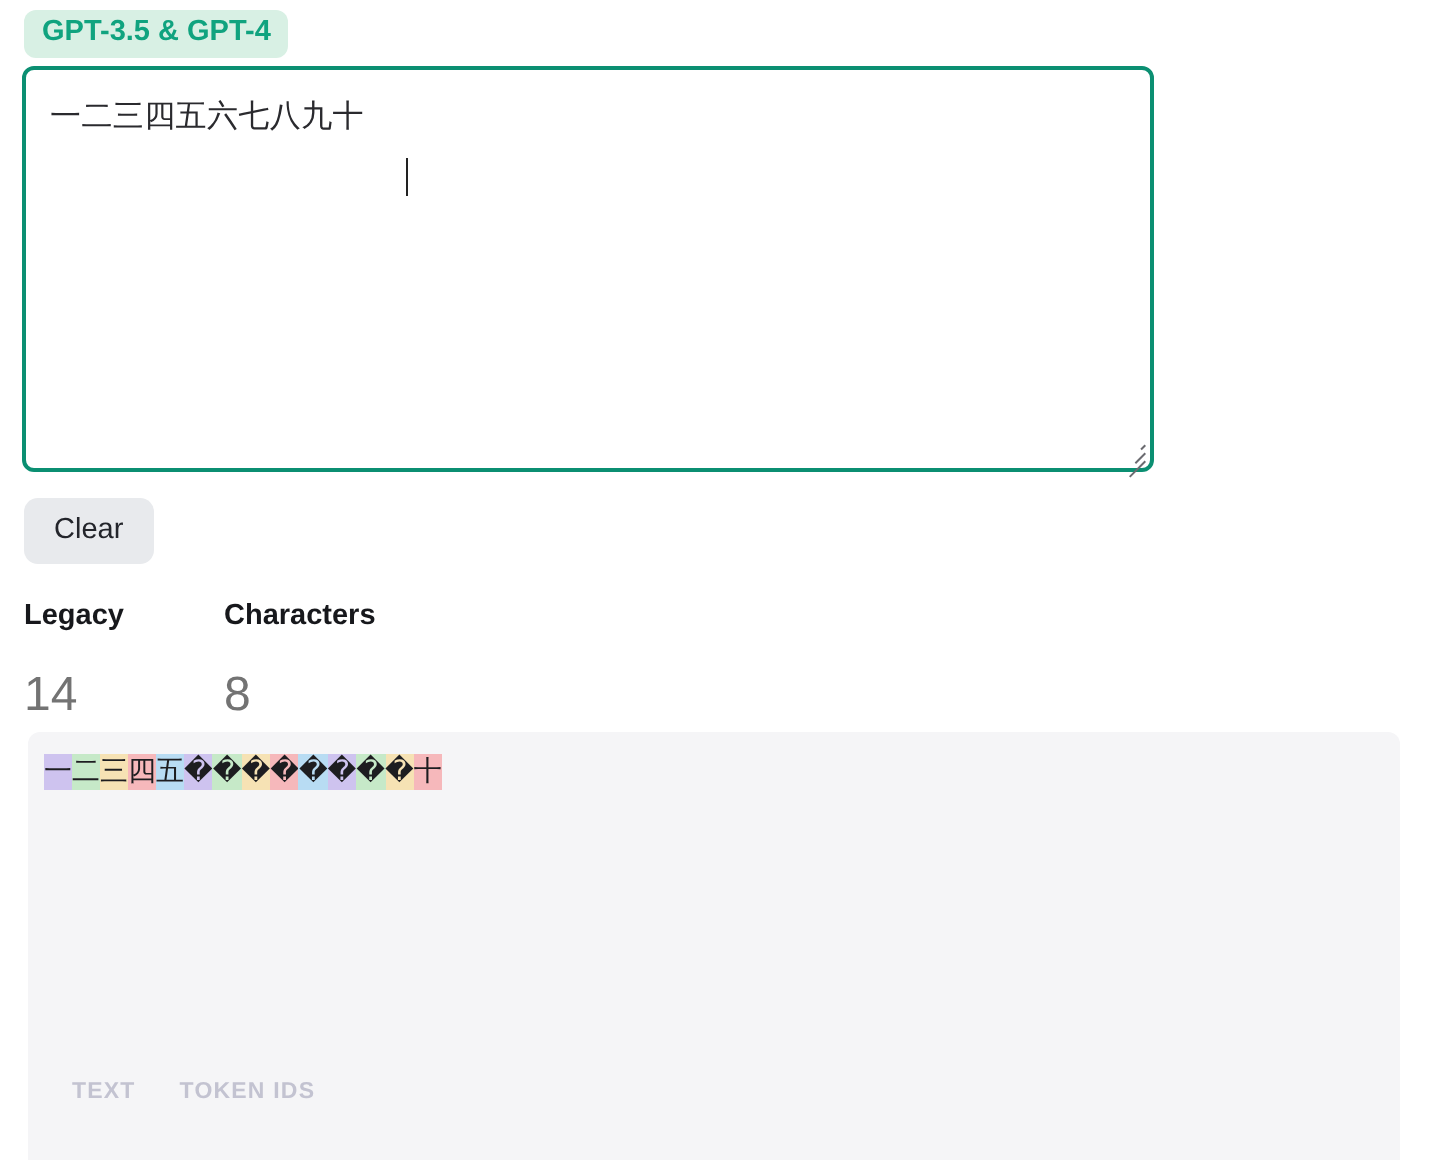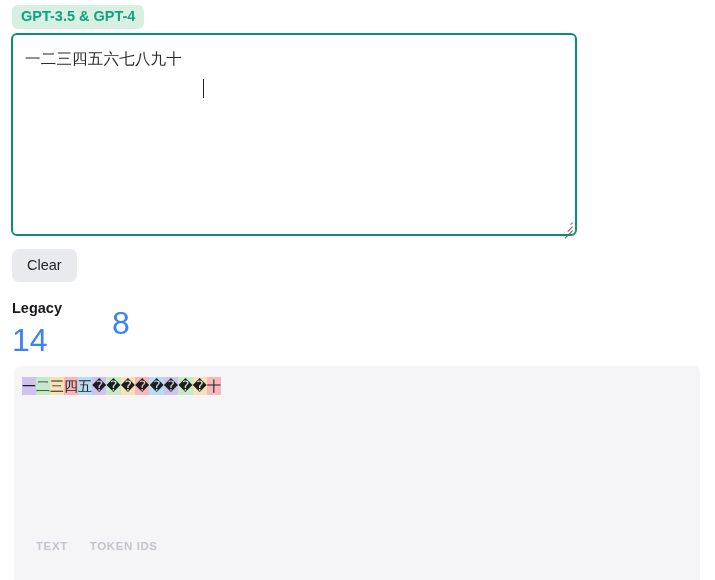--- a/index.html
+++ b/index.html
@@ -124,24 +124,24 @@
   }
   .stat { width: 100px; }
   .stat:first-child { width: 100px; }
   .stat-label {
     font-size: 14.5px;
     font-weight: bold;
     color: #17181c;
     line-height: 1.2;
   }
   .stat-value {
-    font-size: 32px;
-    color: #3b82f6;
+    font-size: 24px;
+    color: #737373;
     line-height: 1.3;
-    margin-top: 3px;
+    margin-top: 15px;
     font-weight: normal;
   }
 
   
   .token-panel {
     position: absolute;
     left: 14px;
     top: 366px;
     width: 686px;
     height: 214px;
@@ -210,20 +210,21 @@
 <div class="buttons">
   <button class="btn">Clear</button>
 </div>
 
 <div class="stats">
   <div class="stat">
     <div class="stat-label">Legacy</div>
     <div class="stat-value">14</div>
   </div>
   <div class="stat">
+    <div class="stat-label">Characters</div>
     <div class="stat-value">8</div>
   </div>
 </div>
 
 <div class="token-panel">
   <div class="token-row" id="token-row">
       <span class="token" style="background: rgb(206, 195, 239);">一</span>
       <span class="token" style="background: rgb(198, 233, 200);">二</span>
       <span class="token" style="background: rgb(246, 226, 180);">三</span>
       <span class="token" style="background: rgb(246, 184, 187);">四</span>

